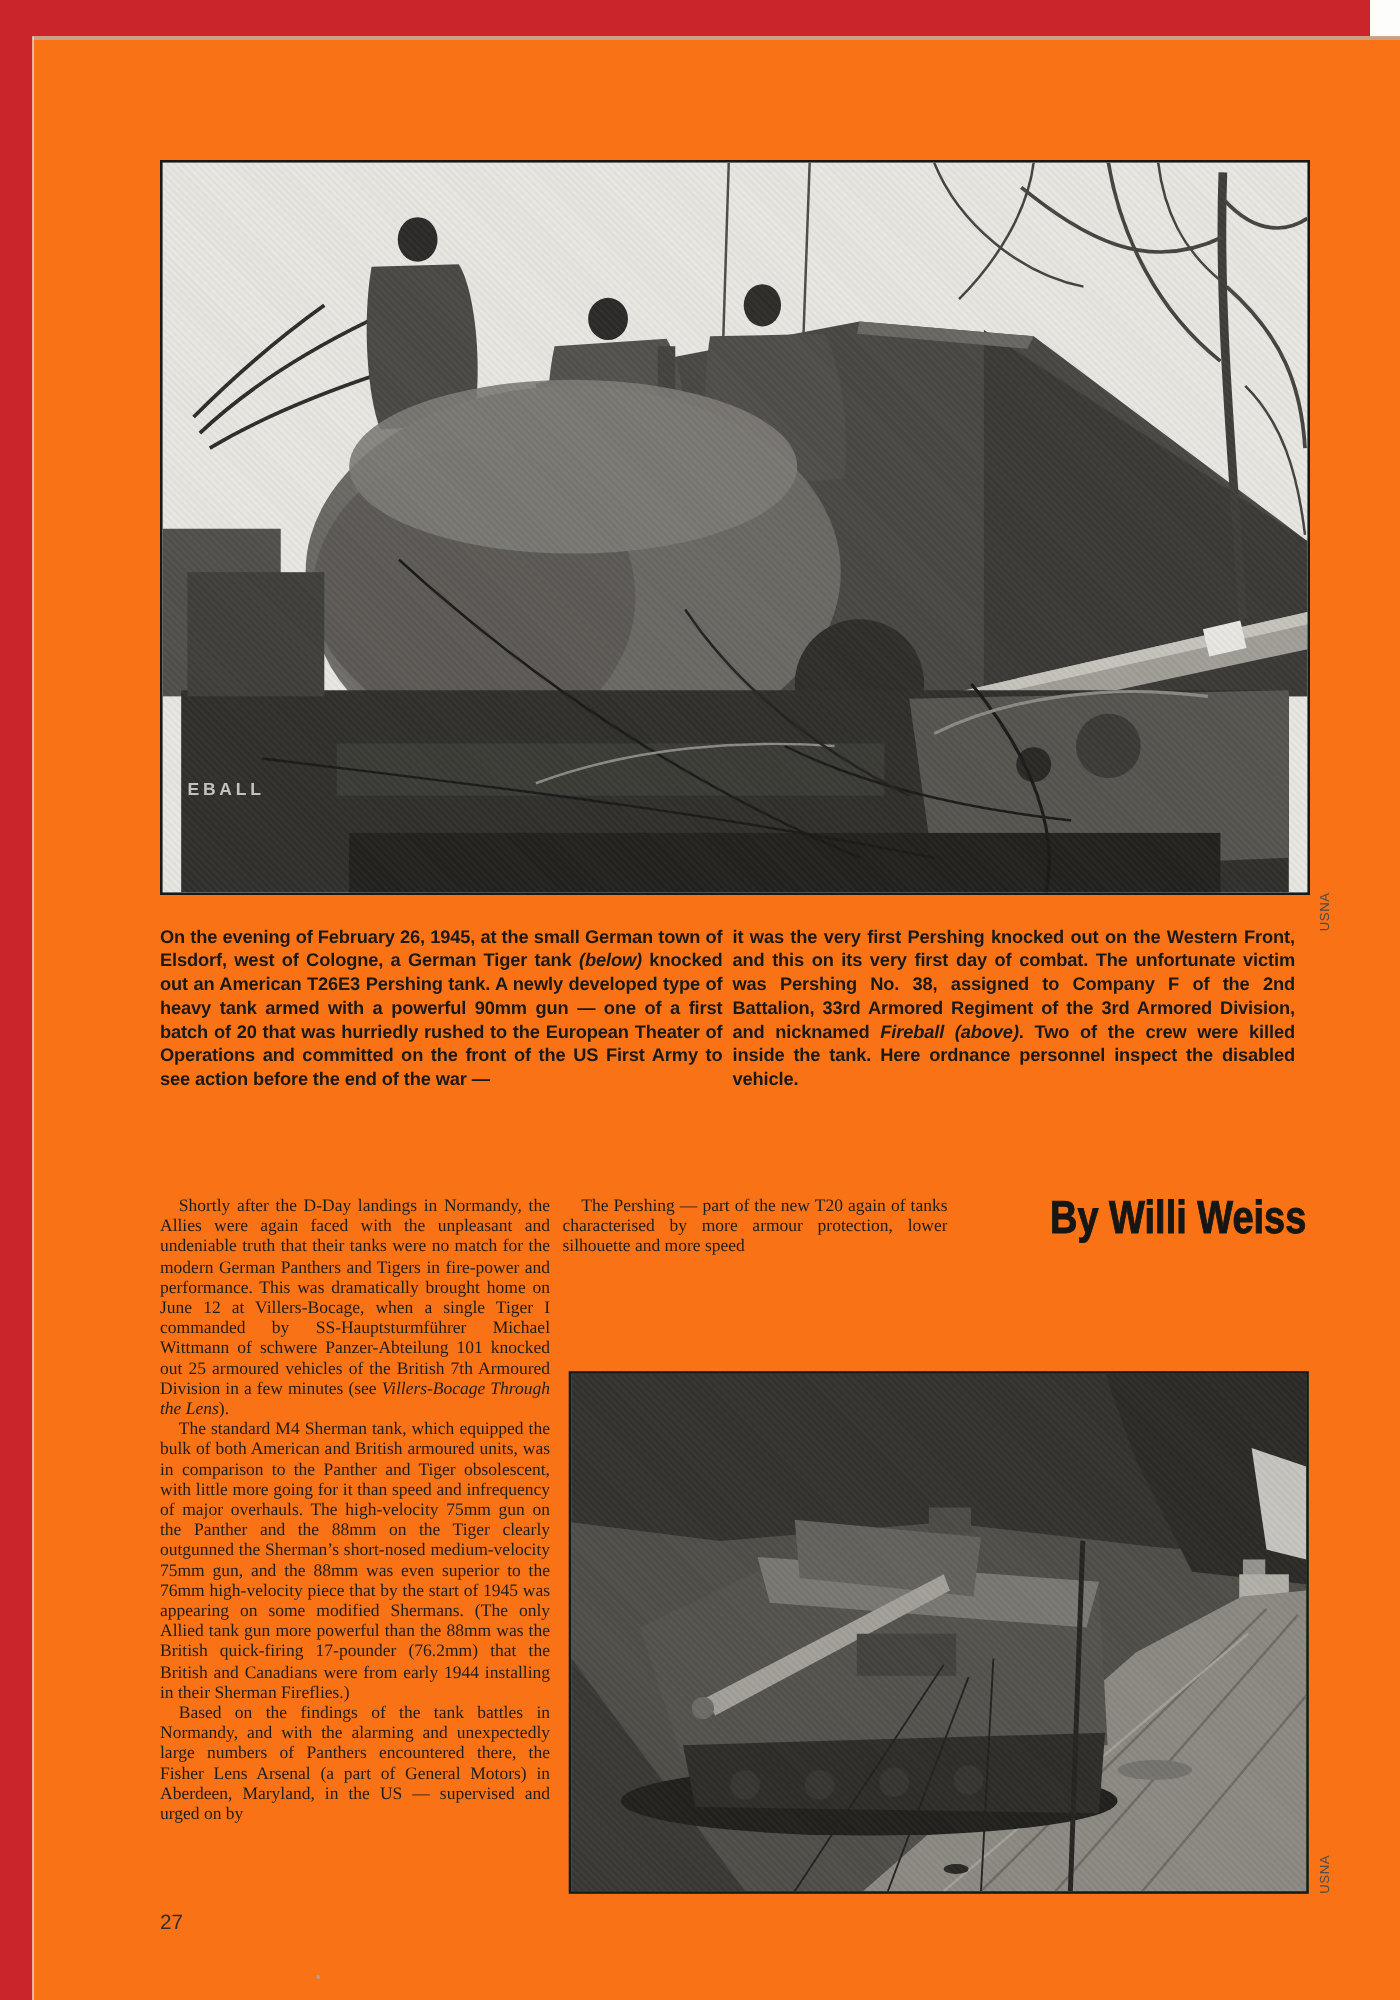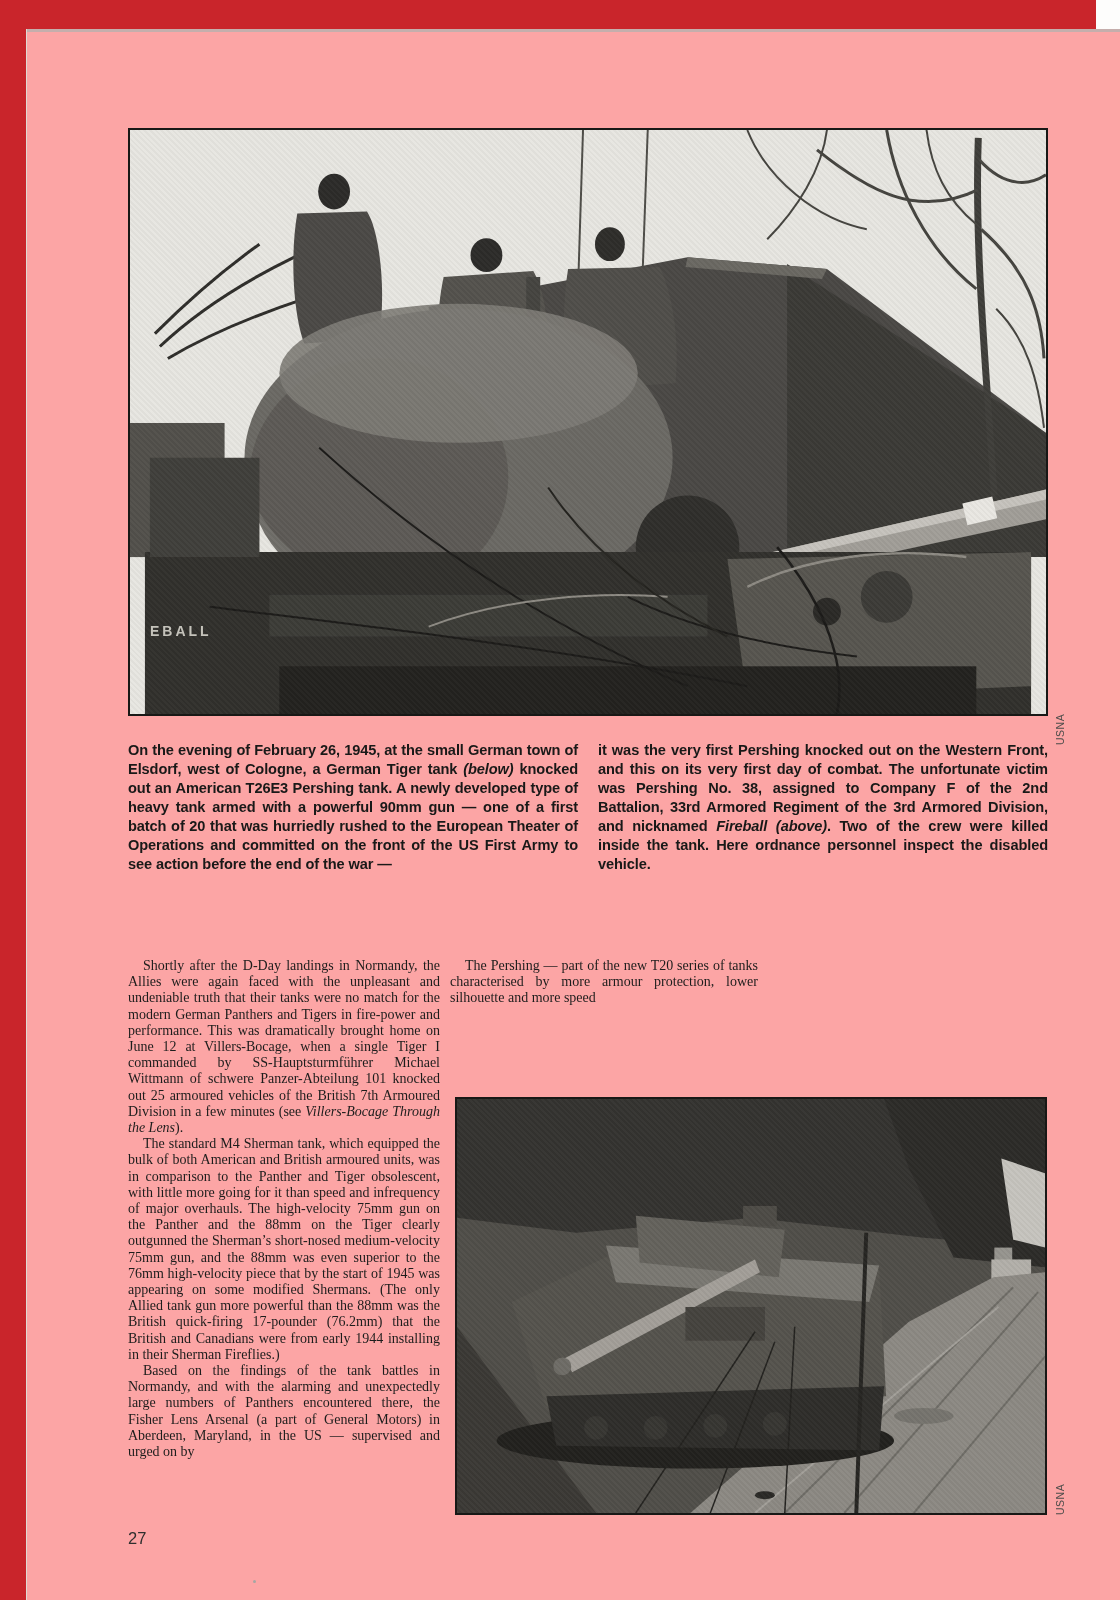--- a/index.html
+++ b/index.html
@@ -6,21 +6,21 @@
   body{
     width:1120px;height:1600px;position:relative;overflow:hidden;
     background:#fdfdfc;font-family:"Liberation Sans",sans-serif;
   }
   
   .red-top{position:absolute;left:0;top:0;width:1096px;height:29px;background:#c9252b;}
   .red-left{position:absolute;left:0;top:0;width:26px;height:1600px;background:#c9252b;}
   
   .page{
     position:absolute;left:26px;top:29px;width:1094px;height:1571px;
-    background:#fca5a5;
+    background:#f97316;
   }
   .page-top-shadow{position:absolute;left:0;top:0;width:100%;height:3px;background:#b3b2af;opacity:.75;}
   .page-left-edge{position:absolute;left:0;top:0;width:1px;height:100%;background:#dddbd4;}
 
   figure.photo{margin:0;position:absolute;box-sizing:border-box;border:2px solid #181816;background:#777;}
   figure.photo svg{display:block;}
   .photo-grain{position:absolute;inset:0;pointer-events:none;
     background:repeating-linear-gradient(45deg,rgba(255,255,255,.025) 0 2px,rgba(0,0,0,.03) 2px 4px);}
   .top-photo{left:102px;top:99px;width:920px;height:588px;}
   .bottom-photo{left:429px;top:1068px;width:592px;height:418px;}
@@ -31,21 +31,21 @@
   }
 
   .credit{
     position:absolute;width:14px;color:#4c4c4a;
     font:10.5px/14px "Liberation Sans",sans-serif;letter-spacing:.5px;
     writing-mode:vertical-rl;transform:rotate(180deg);text-align:left;
   }
   .credit-top{left:1027px;top:638px;height:78px;}
   .credit-bottom{left:1027px;top:1410px;height:76px;}
 
-  .captions{position:absolute;left:102px;top:712px;width:920px;display:flex;gap:20px;}
+  .captions{position:absolute;left:102px;top:712px;width:920px;display:flex;gap:8px;}
   .cap{
     margin:0;width:450px;text-align:justify;color:#191918;
     font:700 14.6px/19px "Liberation Sans",sans-serif;letter-spacing:-.1px;
   }
   .st-i{font-style:italic;}
 
   .headline{position:absolute;left:102px;top:855px;width:920px;height:58px;}
   .byline{position:absolute;left:737px;top:926px;width:282px;height:40px;}
 
   .col{position:absolute;color:#1d1d1c;text-align:justify;
@@ -150,28 +150,33 @@
     <div class="stencil">EBALL</div>
   </figure>
   <div class="credit credit-top">USNA</div>
 
   <div class="captions">
     <p class="cap"><span>On the evening of February 26, 1945, at the small German town of Elsdorf, west of Cologne, a German Tiger tank </span><span class="st-i">(below)</span><span> knocked out an American T26E3 Pershing tank. A newly developed type of heavy tank armed with a powerful 90mm gun — one of a first batch of 20 that was hurriedly rushed to the European Theater of Operations and committed on the front of the US First Army to see action before the end of the war —</span></p>
     <p class="cap"><span>it was the very first Pershing knocked out on the Western Front, and this on its very first day of combat. The unfortunate victim was Pershing No. 38, assigned to Company F of the 2nd Battalion, 33rd Armored Regiment of the 3rd Armored Division, and nicknamed </span><span class="st-i">Fireball (above)</span><span>. Two of the crew were killed inside the tank. Here ordnance personnel inspect the disabled vehicle.</span></p>
   </div>
 
 
+  <div class="byline">
+    <svg width="282" height="40">
+      <text x="282" y="31" text-anchor="end" font-family="Liberation Sans, DejaVu Sans, sans-serif" font-weight="bold" font-size="37" fill="#161615" stroke="#161615" stroke-width=".8" textLength="205" lengthAdjust="spacingAndGlyphs">By Willi Weiss</text>
+    </svg>
+  </div>
 
   <div class="col col1">
     <p class="indent"><span>Shortly after the D-Day landings in Normandy, the Allies were again faced with the unpleasant and undeniable truth that their tanks were no match for the modern German Panthers and Tigers in fire-power and performance. This was dramatically brought home on June 12 at Villers-Bocage, when a single Tiger I commanded by SS-Hauptsturmführer Michael Wittmann of schwere Panzer-Abteilung 101 knocked out 25 armoured vehicles of the British 7th Armoured Division in a few minutes (see </span><span class="st-i">Villers-Bocage Through the Lens</span><span>).</span></p>
     <p class="indent"><span>The standard M4 Sherman tank, which equipped the bulk of both American and British armoured units, was in comparison to the Panther and Tiger obsolescent, with little more going for it than speed and infrequency of major overhauls. The high-velocity 75mm gun on the Panther and the 88mm on the Tiger clearly outgunned the Sherman’s short-nosed medium-velocity 75mm gun, and the 88mm was even superior to the 76mm high-velocity piece that by the start of 1945 was appearing on some modified Shermans. (The only Allied tank gun more powerful than the 88mm was the British quick-firing 17-pounder (76.2mm) that the British and Canadians were from early 1944 installing in their Sherman Fireflies.)</span></p>
     <p class="indent"><span>Based on the findings of the tank battles in Normandy, and with the alarming and unexpectedly large numbers of Panthers encountered there, the Fisher Lens Arsenal (a part of General Motors) in Aberdeen, Maryland, in the US — supervised and urged on by</span></p>
   </div>
   <div class="col col2">
-    <p class="indent"><span>The Pershing — part of the new T20 series of tanks characterised by more armour protection, lower silhouette and more speed</span></p>
+    <p class="indent"><span>The Pershing — part of the new T20 again of tanks characterised by more armour protection, lower silhouette and more speed</span></p>
   </div>
 
   <figure class="photo bottom-photo" aria-label="German Tiger tank beside a muddy road">
     <svg width="588" height="414" viewBox="0 0 592 418" preserveAspectRatio="none">
       <rect x="0" y="0" width="592" height="418" fill="#504e49"></rect>
 
       <path d="M0,0 H592 V150 L470,140 L300,120 L120,135 L0,120 Z" fill="#343330"></path>
       <path d="M430,0 L592,0 L592,170 L500,160 L455,70 Z" fill="#2c2b28"></path>
       <path d="M548,60 L592,75 L592,150 L560,142 Z" fill="#c6c4be"></path>
 

